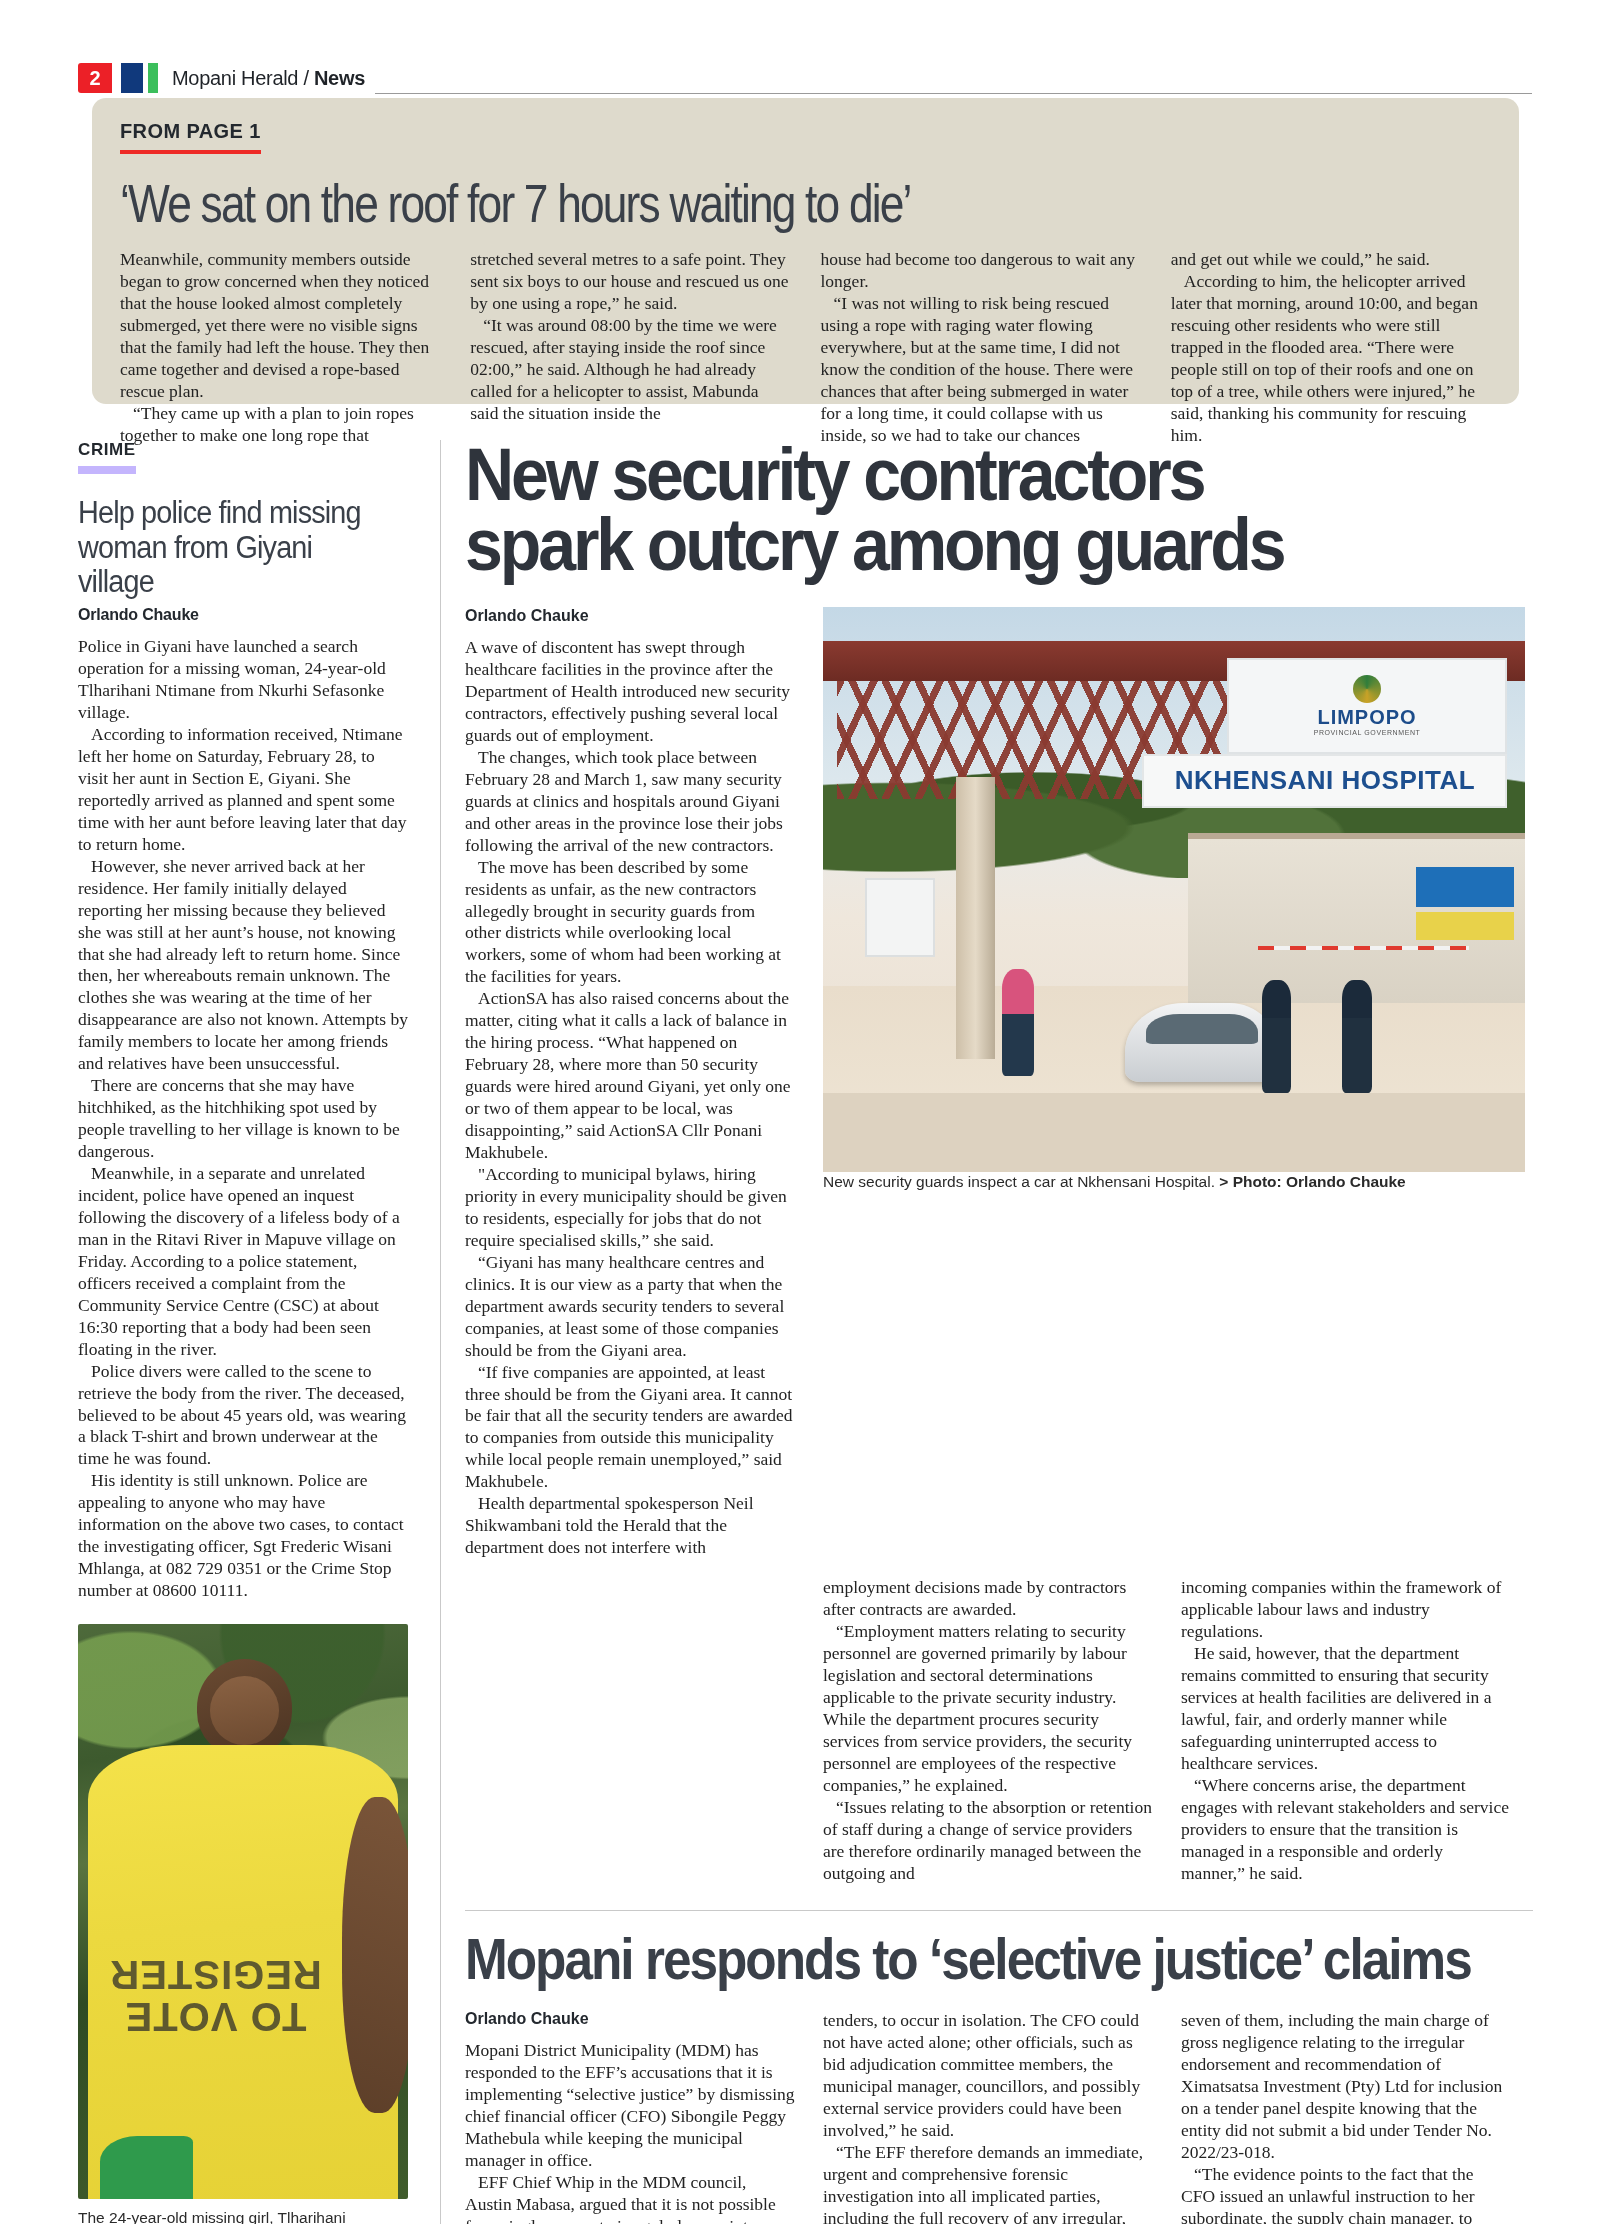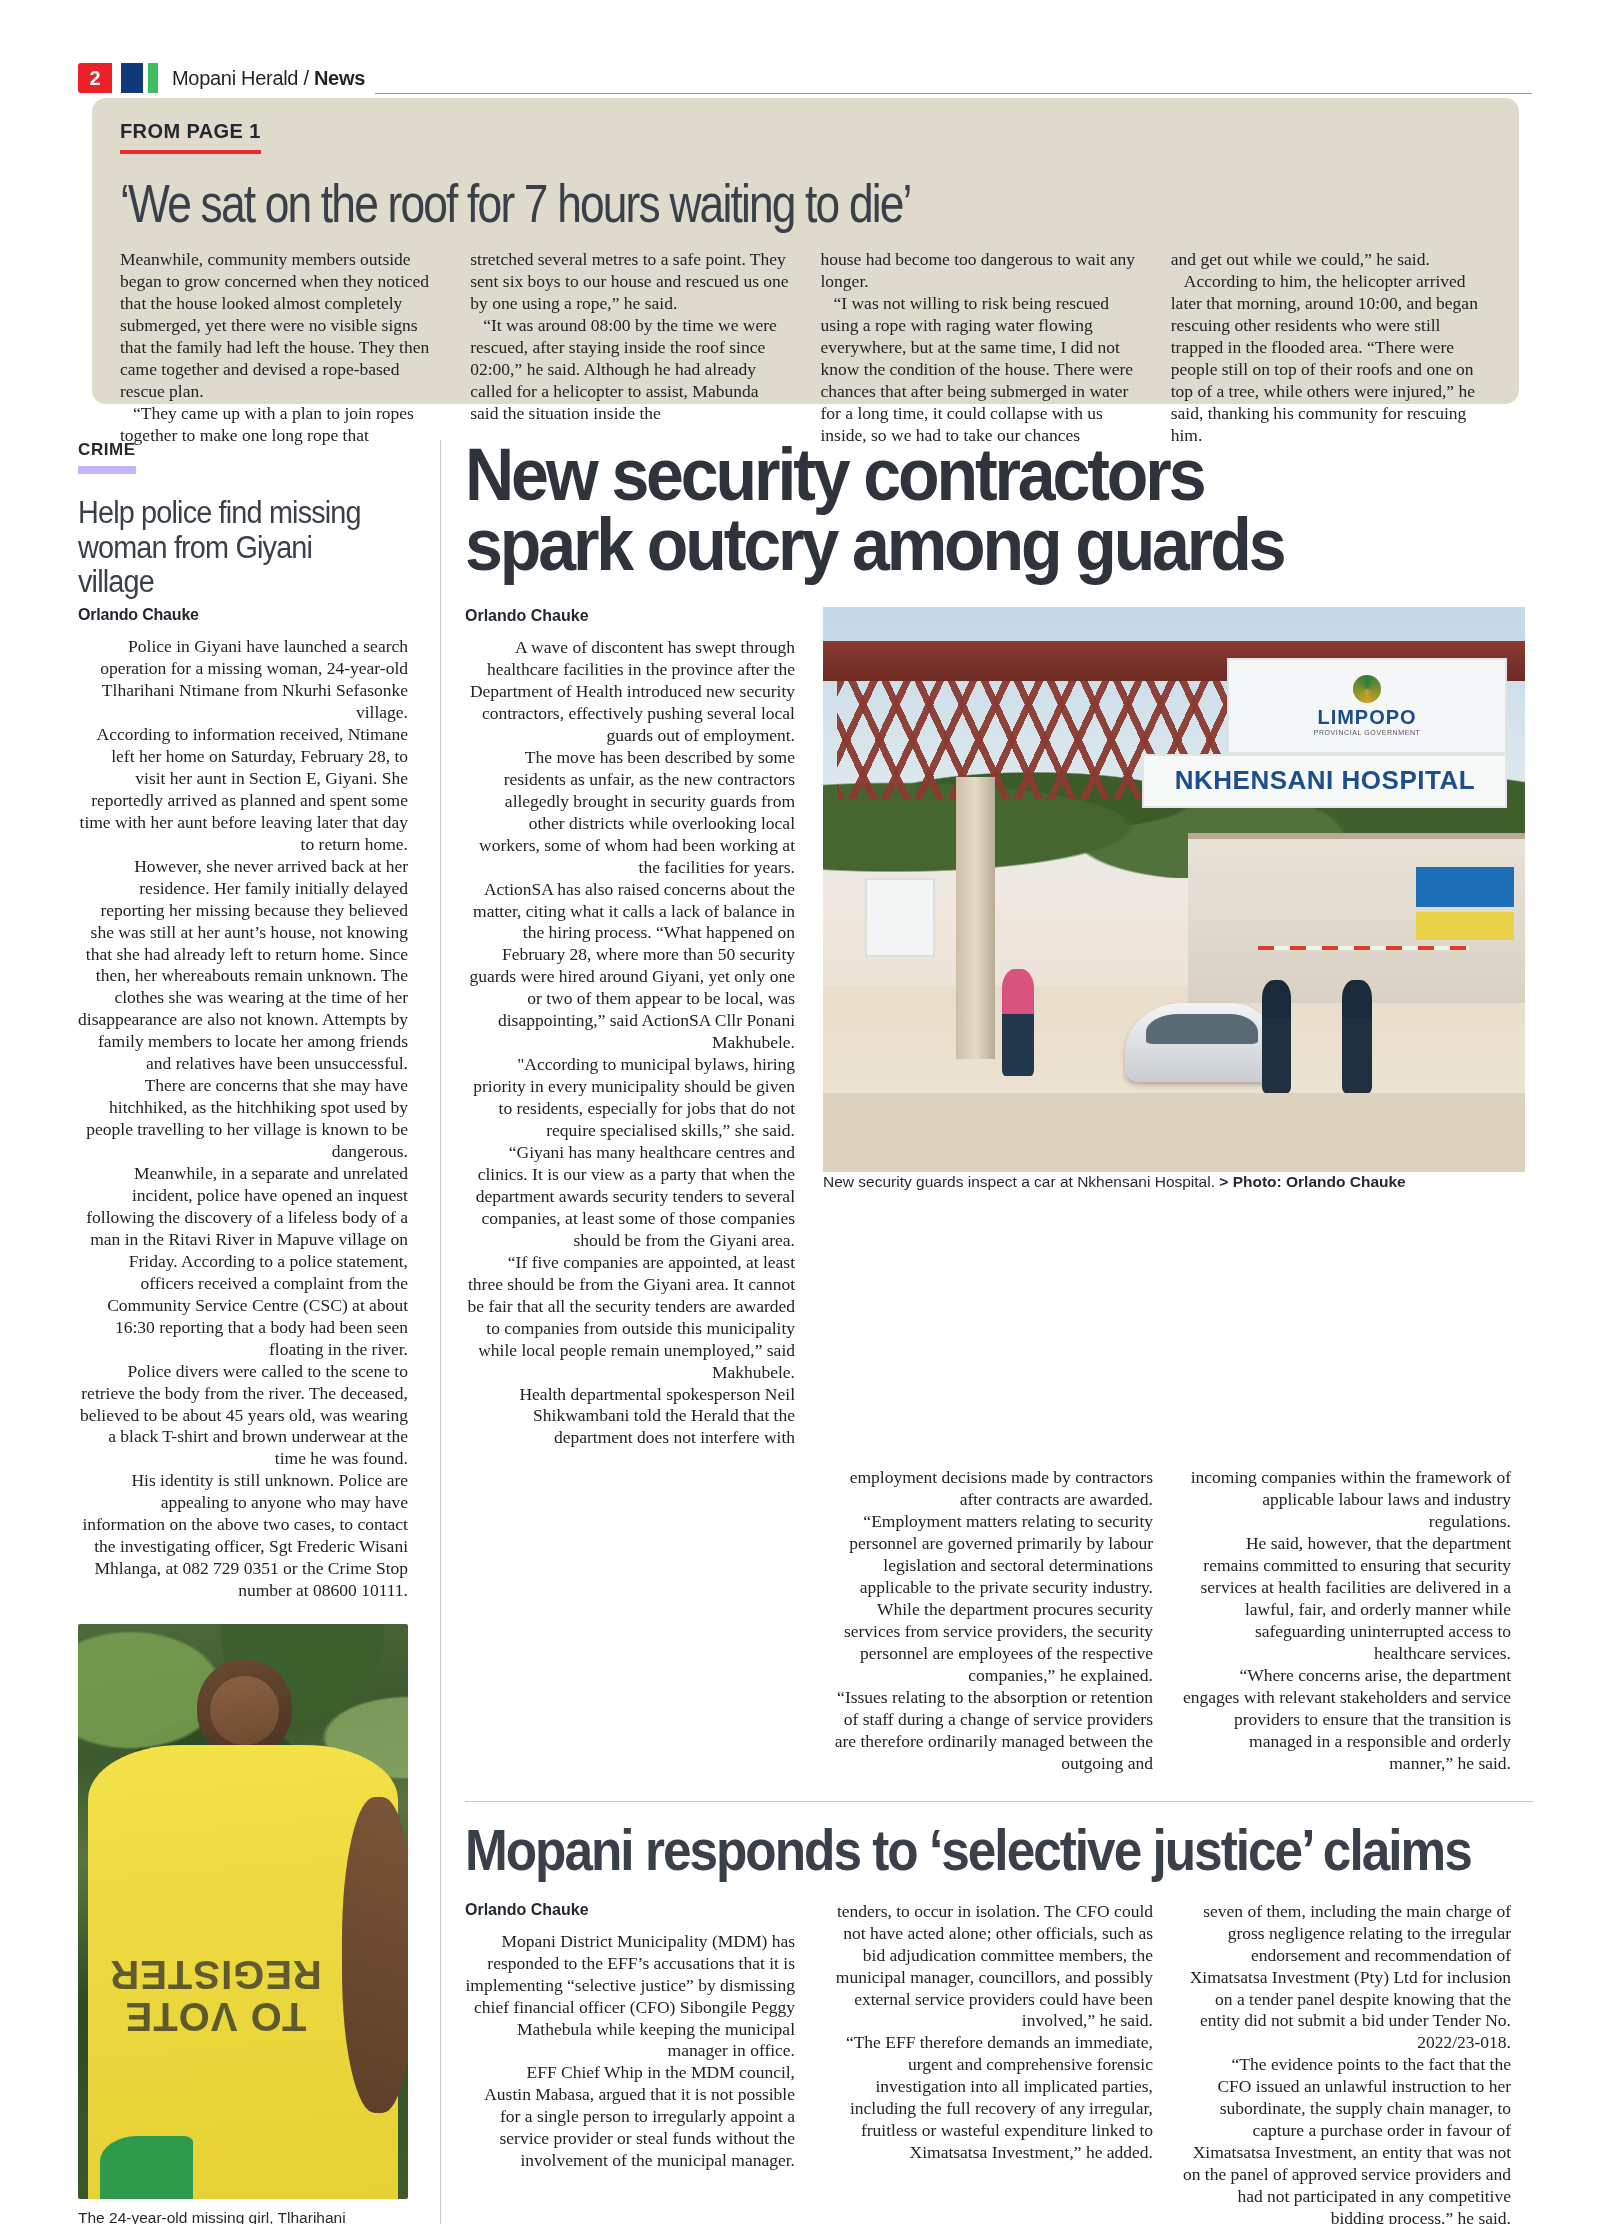--- a/index.html
+++ b/index.html
@@ -142,21 +142,20 @@
     font-weight: bold;
     font-size: 16px;
     color: #23282e;
     letter-spacing: -0.2px;
     margin: 6px 0 12px 0;
   }
   .body-col {
     font-size: 17.5px;
     line-height: 1.255;
     color: #232323;
-    text-align: right;
   }
   .body-col p { margin: 0; }
   .body-col p + p { text-indent: 13px; }
 
   
   .girl-photo {
     margin-top: 22px;
     width: 330px;
     height: 575px;
     border-radius: 2px;
@@ -463,20 +462,21 @@
       <h1 class="mega-headline">
         <span>New security contractors</span><br>
         <span>spark outcry among guards</span>
       </h1>
 
       <div class="main-top">
         <div class="textcol">
           <div class="story-byline">Orlando Chauke</div>
           <div class="body-col">
             <p>A wave of discontent has swept through healthcare facilities in the province after the Department of Health introduced new security contractors, effectively pushing several local guards out of employment.</p>
+            <p>The changes, which took place between February 28 and March 1, saw many security guards at clinics and hospitals around Giyani and other areas in the province lose their jobs following the arrival of the new contractors.</p>
             <p>The move has been described by some residents as unfair, as the new contractors allegedly brought in security guards from other districts while overlooking local workers, some of whom had been working at the facilities for years.</p>
             <p>ActionSA has also raised concerns about the matter, citing what it calls a lack of balance in the hiring process. “What happened on February 28, where more than 50 security guards were hired around Giyani, yet only one or two of them appear to be local, was disappointing,” said ActionSA Cllr Ponani Makhubele.</p>
             <p>"According to municipal bylaws, hiring priority in every municipality should be given to residents, especially for jobs that do not require specialised skills,” she said.</p>
             <p>“Giyani has many healthcare centres and clinics. It is our view as a party that when the department awards security tenders to several companies, at least some of those companies should be from the Giyani area.</p>
             <p>“If five companies are appointed, at least three should be from the Giyani area. It cannot be fair that all the security tenders are awarded to companies from outside this municipality while local people remain unemployed,” said Makhubele.</p>
             <p>Health departmental spokesperson Neil Shikwambani told the Herald that the department does not interfere with</p>
           </div>
         </div>
 
         <div class="photo-wrap">

